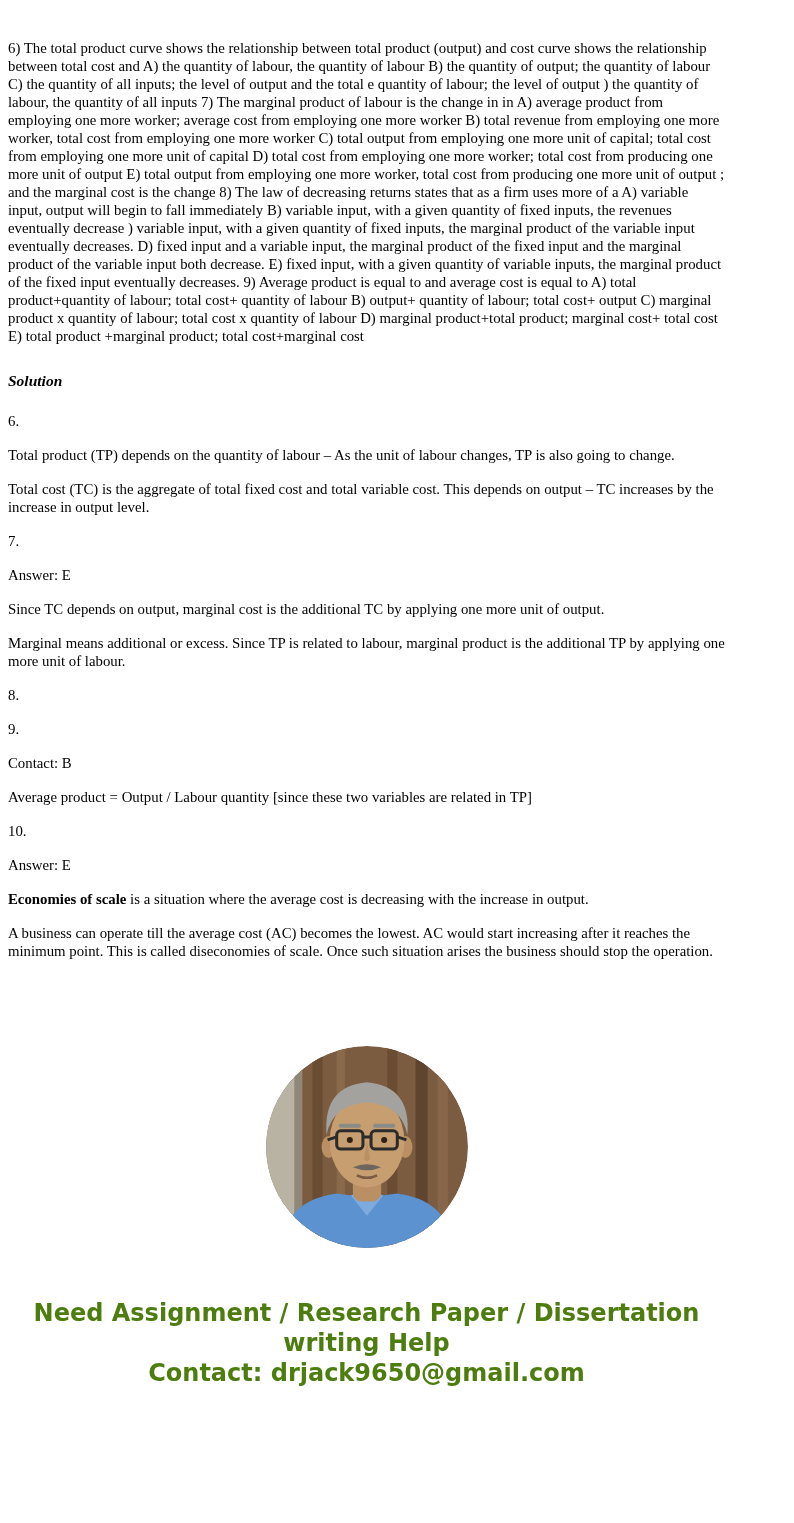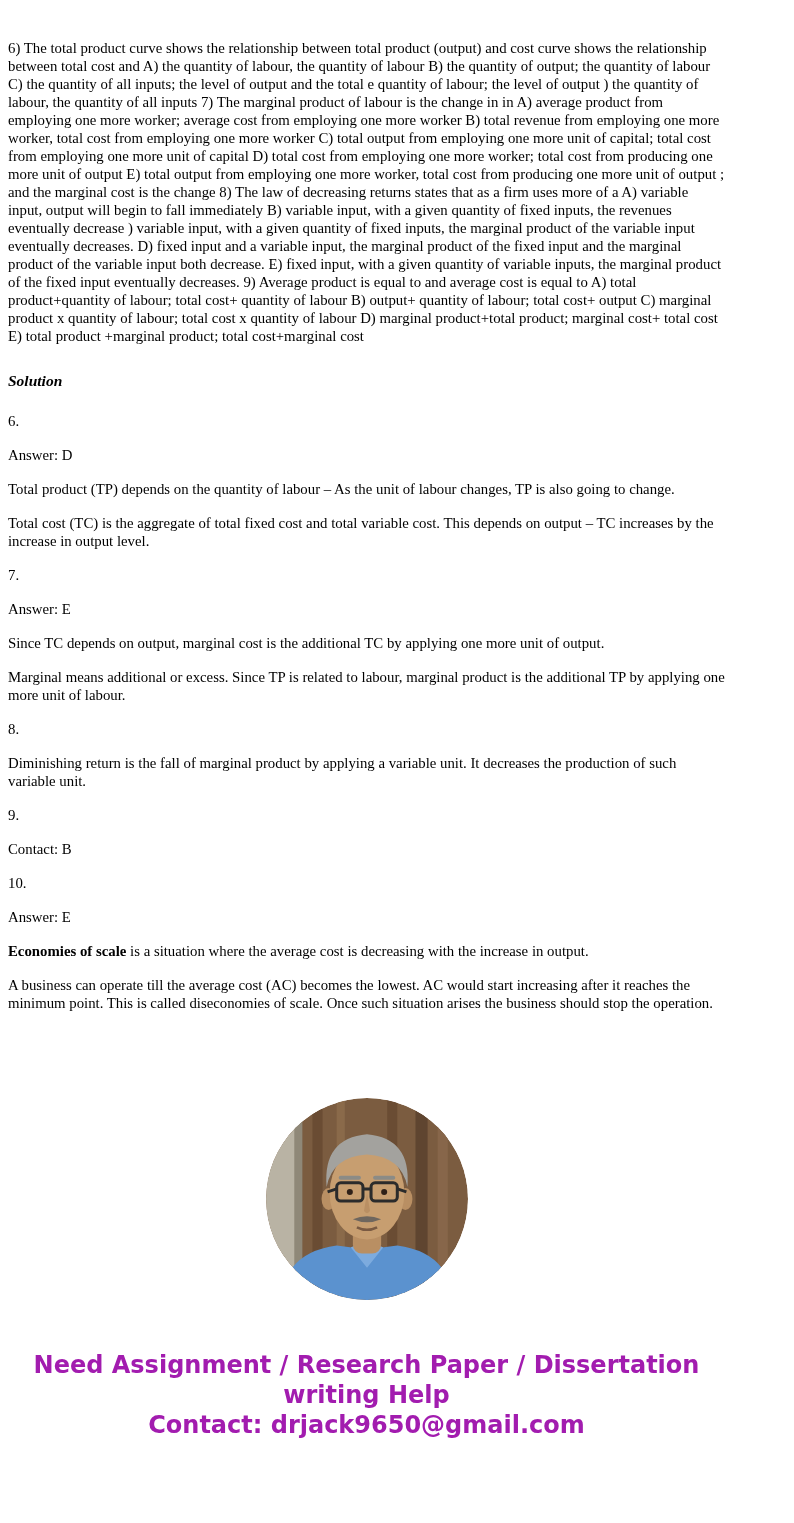--- a/index.html
+++ b/index.html
@@ -47,21 +47,21 @@
     flex: 0 0 auto;
   }
   .avatar svg { display: block; width: 100%; height: 100%; }
   .footer {
     margin-top: 50px;
     text-align: center;
     font-family: "DejaVu Sans", sans-serif;
     font-weight: bold;
     font-size: 24px;
     line-height: 30px;
-    color: #a21caf;
+    color: #4d7c0f;
   }
   .footer-help { max-width: 730px; margin: 0 auto; }
   .footer-contact { margin-top: 0px; }
   .bottom-bar {
     position: absolute;
     left: 8px;
     right: 8px;
     bottom: 0;
     height: 15px;
   }
@@ -72,34 +72,33 @@
 <div class="page">
   <div class="content">
 
     <p class="qtext">6) The total product curve shows the relationship between total product (output) and cost curve shows the relationship between total cost and A) the quantity of labour, the quantity of labour B) the quantity of output; the quantity of labour C) the quantity of all inputs; the level of output and the total e quantity of labour; the level of output ) the quantity of labour, the quantity of all inputs 7) The marginal product of labour is the change in in A) average product from employing one more worker; average cost from employing one more worker B) total revenue from employing one more worker, total cost from employing one more worker C) total output from employing one more unit of capital; total cost from employing one more unit of capital D) total cost from employing one more worker; total cost from producing one more unit of output E) total output from employing one more worker, total cost from producing one more unit of output ; and the marginal cost is the change 8) The law of decreasing returns states that as a firm uses more of a A) variable input, output will begin to fall immediately B) variable input, with a given quantity of fixed inputs, the revenues eventually decrease ) variable input, with a given quantity of fixed inputs, the marginal product of the variable input eventually decreases. D) fixed input and a variable input, the marginal product of the fixed input and the marginal product of the variable input both decrease. E) fixed input, with a given quantity of variable inputs, the marginal product of the fixed input eventually decreases. 9) Average product is equal to and average cost is equal to A) total product+quantity of labour; total cost+ quantity of labour B) output+ quantity of labour; total cost+ output C) marginal product x quantity of labour; total cost x quantity of labour D) marginal product+total product; marginal cost+ total cost E) total product +marginal product; total cost+marginal cost</p>
 
     <h2 class="solution-heading">Solution</h2>
 
     <div class="sol">
 
       <p>6.</p>
-      <p>Answer: D</p>
       <p>Total product (TP) depends on the quantity of labour – As the unit of labour changes, TP is also going to change.</p>
       <p>Total cost (TC) is the aggregate of total fixed cost and total variable cost. This depends on output – TC increases by the increase in output level.</p>
 
       <p>7.</p>
       <p>Answer: E</p>
       <p>Since TC depends on output, marginal cost is the additional TC by applying one more unit of output.</p>
       <p>Marginal means additional or excess. Since TP is related to labour, marginal product is the additional TP by applying one more unit of labour.</p>
 
       <p>8.</p>
-      <p>Diminishing return is the fall of marginal product by applying a variable unit. It decreases the production of such variable unit.</p>
 
       <p>9.</p>
       <p>Contact: B</p>
+      <p>Average product = Output / Labour quantity [since these two variables are related in TP]</p>
 
       <p>10.</p>
       <p>Answer: E</p>
       <p><strong>Economies of scale</strong><span> is a situation where the average cost is decreasing with the increase in output.</span></p>
       <p>A business can operate till the average cost (AC) becomes the lowest. AC would start increasing after it reaches the minimum point. This is called diseconomies of scale. Once such situation arises the business should stop the operation.</p>
 
     </div>
 
     <div class="avatar-wrap">
       <div class="avatar">

